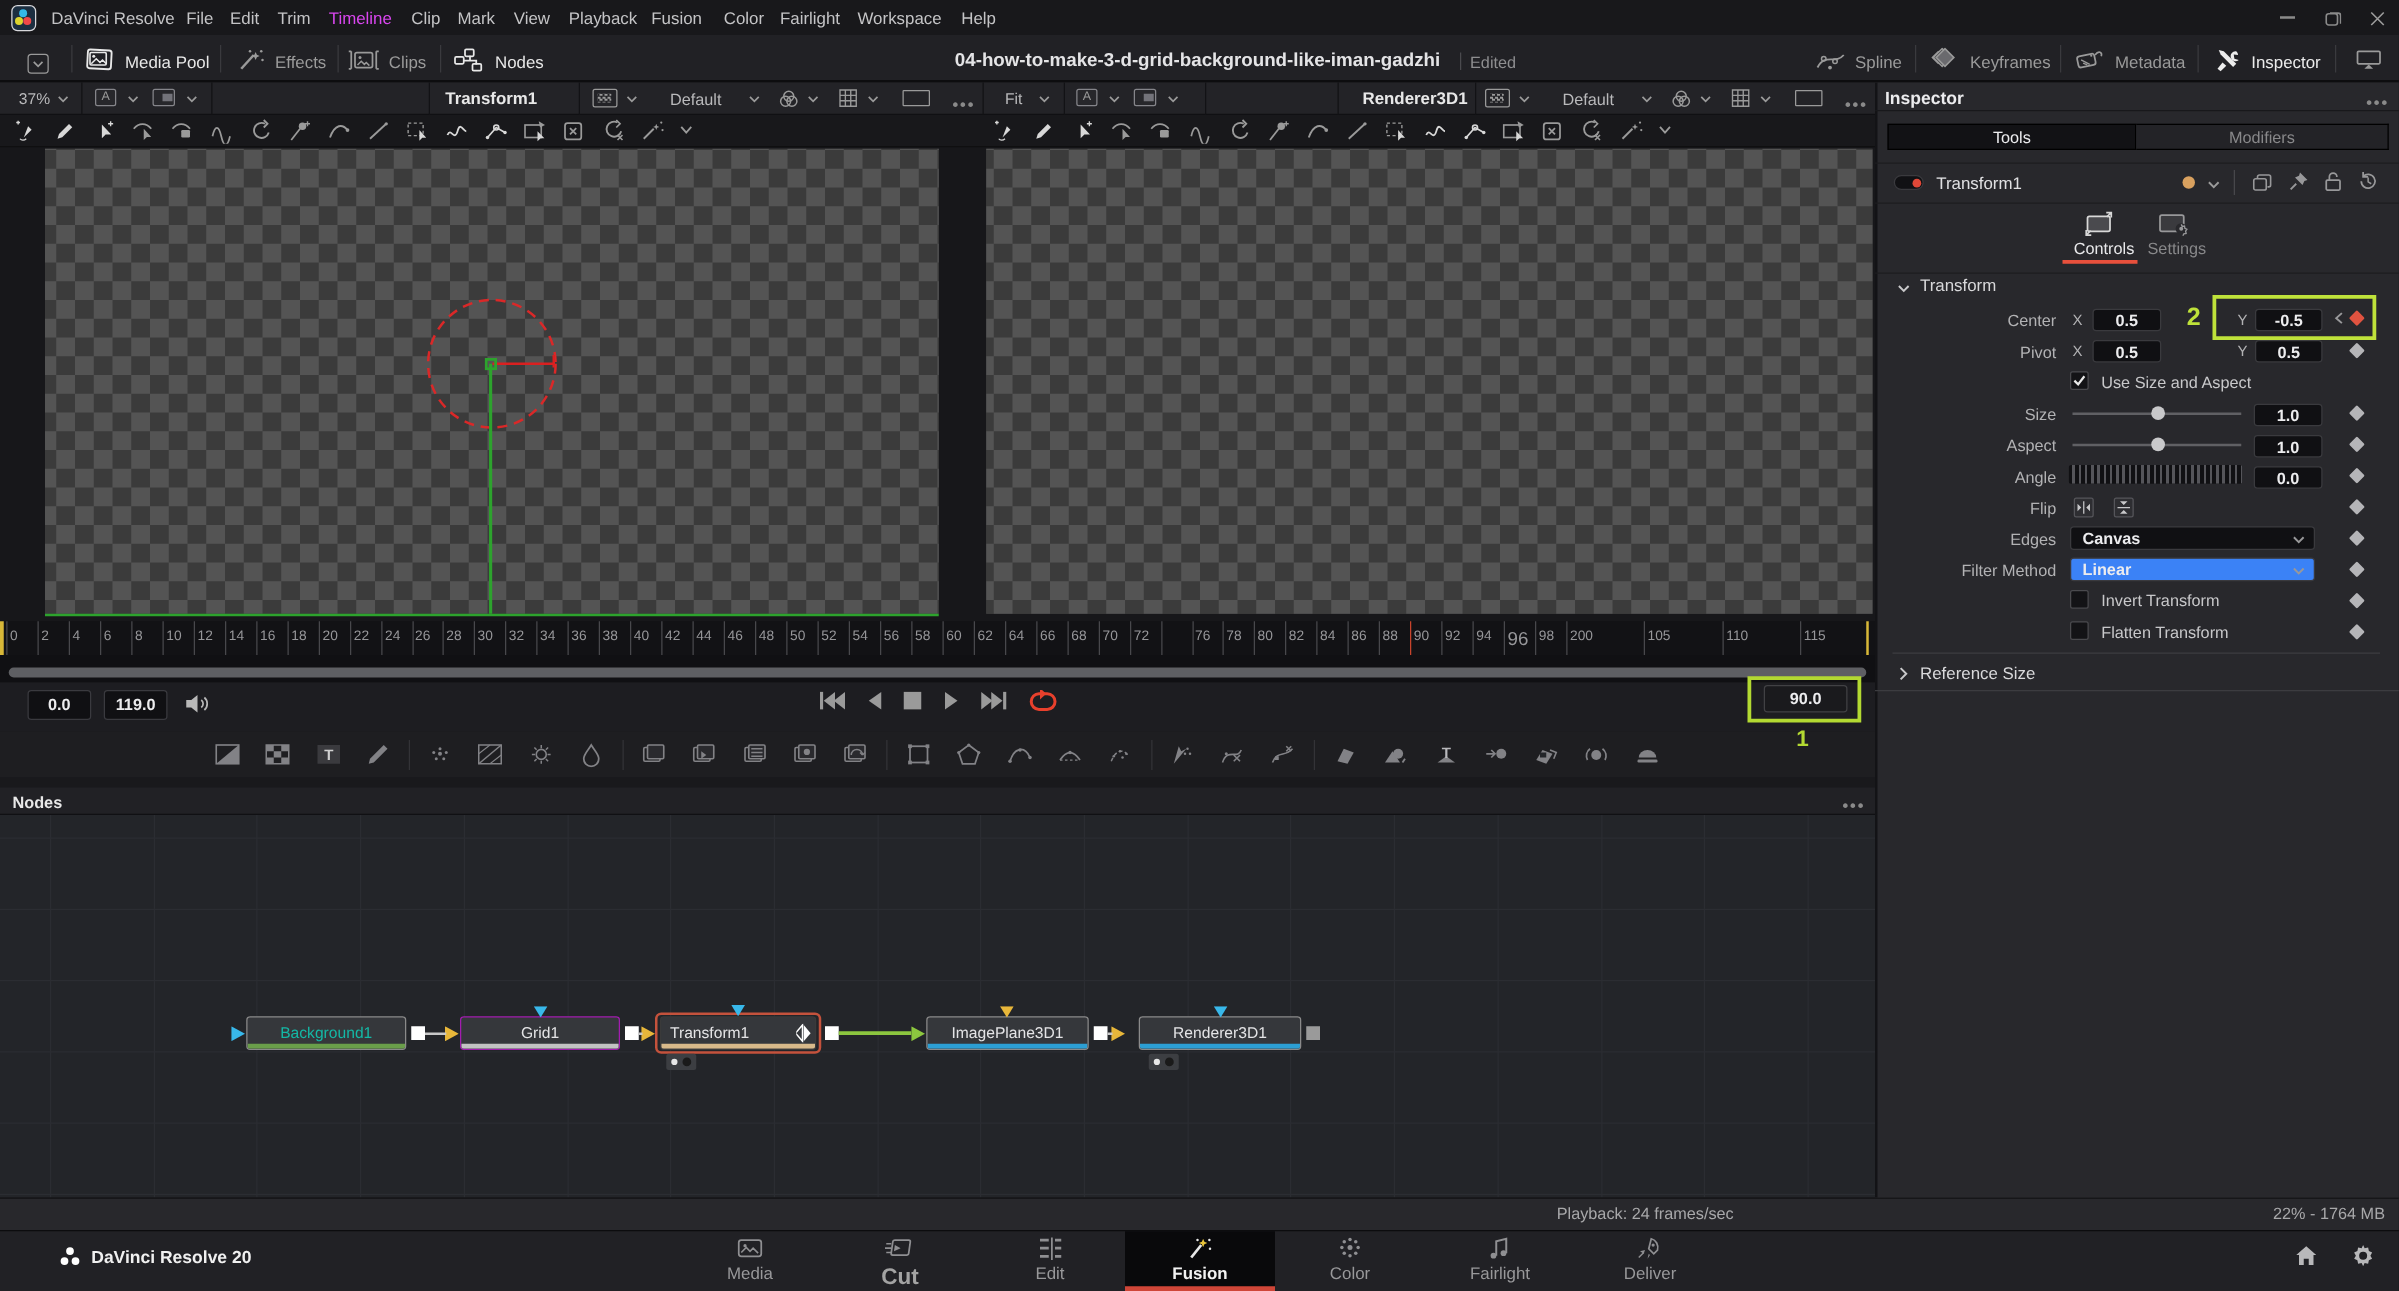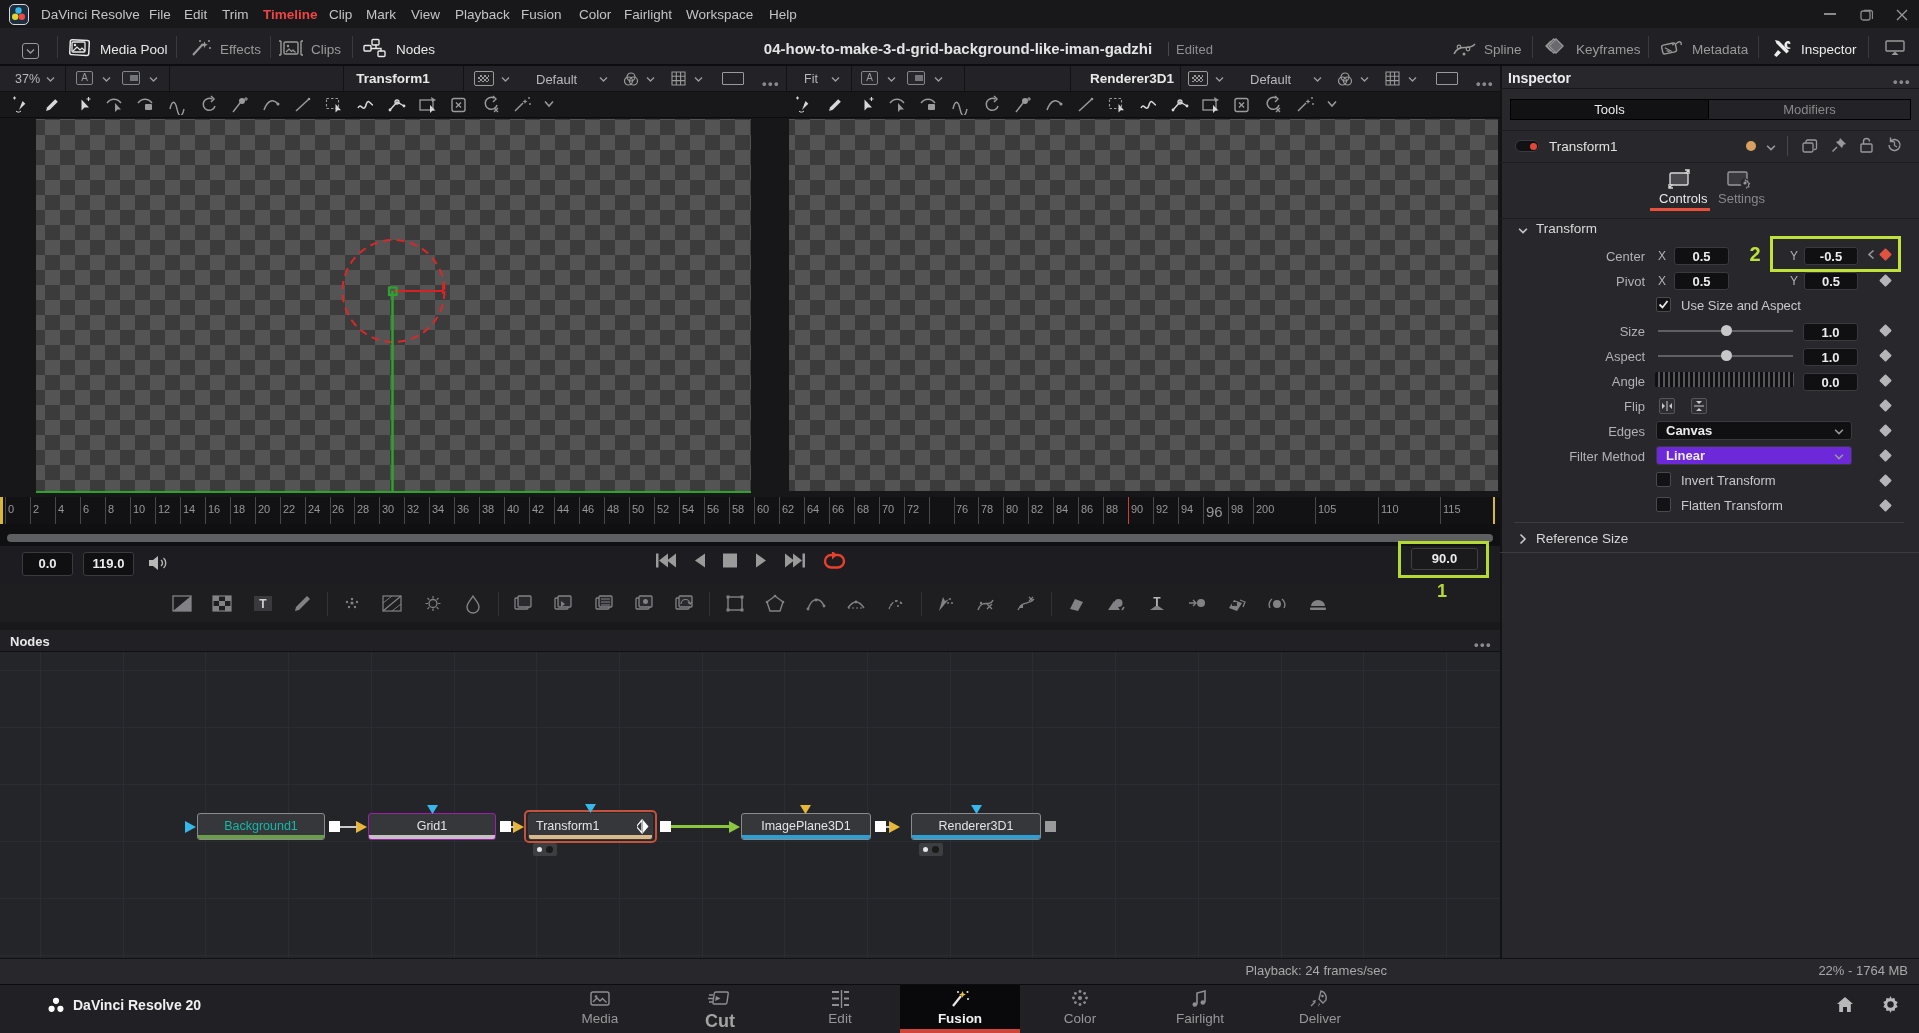--- a/index.html
+++ b/index.html
@@ -15,21 +15,21 @@
 <div class="abs" style="left:9px;top:4px;width:20px;height:21px;border:1.5px solid #d8d8dc;border-radius:5px;background:#1c2e40">
 <svg width="20" height="20" viewBox="0 0 20 20">
 <circle cx="8.5" cy="5.5" r="3.2" fill="#35b8e8"></circle>
 <circle cx="5.2" cy="11.8" r="3.2" fill="#ddd52e"></circle>
 <circle cx="11.8" cy="11.8" r="3.2" fill="#f04848"></circle>
 </svg></div>
 <div style="position:absolute;left:41px;top:7px;font-size:13.5px;color:#c4c4c6;font-weight:400;white-space:nowrap;">DaVinci Resolve</div>
 <div style="position:absolute;left:149px;top:7px;font-size:13.5px;color:#c4c4c6;font-weight:400;white-space:nowrap;">File</div>
 <div style="position:absolute;left:184px;top:7px;font-size:13.5px;color:#c4c4c6;font-weight:400;white-space:nowrap;">Edit</div>
 <div style="position:absolute;left:222px;top:7px;font-size:13.5px;color:#c4c4c6;font-weight:400;white-space:nowrap;">Trim</div>
-<div style="position:absolute;left:263px;top:7px;font-size:13.5px;color:#ef4444;font-weight:700;white-space:nowrap;">Timeline</div>
+<div style="position:absolute;left:263px;top:7px;font-size:13.5px;color:#d946ef;font-weight:400;white-space:nowrap;">Timeline</div>
 <div style="position:absolute;left:329px;top:7px;font-size:13.5px;color:#c4c4c6;font-weight:400;white-space:nowrap;">Clip</div>
 <div style="position:absolute;left:366px;top:7px;font-size:13.5px;color:#c4c4c6;font-weight:400;white-space:nowrap;">Mark</div>
 <div style="position:absolute;left:411px;top:7px;font-size:13.5px;color:#c4c4c6;font-weight:400;white-space:nowrap;">View</div>
 <div style="position:absolute;left:455px;top:7px;font-size:13.5px;color:#c4c4c6;font-weight:400;white-space:nowrap;">Playback</div>
 <div style="position:absolute;left:521px;top:7px;font-size:13.5px;color:#c4c4c6;font-weight:400;white-space:nowrap;">Fusion</div>
 <div style="position:absolute;left:579px;top:7px;font-size:13.5px;color:#c4c4c6;font-weight:400;white-space:nowrap;">Color</div>
 <div style="position:absolute;left:624px;top:7px;font-size:13.5px;color:#c4c4c6;font-weight:400;white-space:nowrap;">Fairlight</div>
 <div style="position:absolute;left:686px;top:7px;font-size:13.5px;color:#c4c4c6;font-weight:400;white-space:nowrap;">Workspace</div>
 <div style="position:absolute;left:769px;top:7px;font-size:13.5px;color:#c4c4c6;font-weight:400;white-space:nowrap;">Help</div>
 <div class="abs" style="left:1824px;top:13px;width:12px;height:2px;background:#8a8a8a"></div>
@@ -929,21 +929,21 @@
       <path d="M4 2 l3 3 3-3 z M4 12 l3-3 3 3 z" fill="#c8c8ca"></path>
     </svg></div>
 <div class="dia" style="left:1881px;top:401px;background:#b5b5b8"></div>
 <div style="position:absolute;right:274px;top:424px;font-size:13px;color:#b2b2b4;font-weight:400;white-space:nowrap;">Edges</div>
 <div class="abs" style="left:1656px;top:421px;width:196px;height:19px;background:#101013;border:1px solid #3a3a3e;border-radius:3px;color:#ececee;font-size:13px;line-height:18px;padding-left:9px;font-weight:700">Canvas</div>
 <svg style="position:absolute;left:1834px;top:428px" width="10" height="8" viewBox="0 0 9 7">
     <path d="M1 1.5 L4.5 5 L8 1.5" fill="none" stroke="#98989a" stroke-width="1.4"></path>
   </svg>
 <div class="dia" style="left:1881px;top:426px;background:#b5b5b8"></div>
 <div style="position:absolute;right:274px;top:449px;font-size:13px;color:#b2b2b4;font-weight:400;white-space:nowrap;">Filter Method</div>
-<div class="abs" style="left:1656px;top:446px;width:196px;height:19px;background:#6d28d9;border:1px solid #3a3a3e;border-radius:3px;color:#ececee;font-size:13px;line-height:18px;padding-left:9px;font-weight:700">Linear</div>
+<div class="abs" style="left:1656px;top:446px;width:196px;height:19px;background:#3b82f6;border:1px solid #3a3a3e;border-radius:3px;color:#ececee;font-size:13px;line-height:18px;padding-left:9px;font-weight:700">Linear</div>
 <svg style="position:absolute;left:1834px;top:453px" width="10" height="8" viewBox="0 0 9 7">
     <path d="M1 1.5 L4.5 5 L8 1.5" fill="none" stroke="#98989a" stroke-width="1.4"></path>
   </svg>
 <div class="dia" style="left:1881px;top:451px;background:#b5b5b8"></div>
 <div class="abs" style="left:1656px;top:472px;width:15px;height:15px;background:#131316;border:1px solid #4a4a4e;border-radius:2px"></div>
 <div style="position:absolute;left:1681px;top:473px;font-size:13px;color:#c8c8ca;font-weight:400;white-space:nowrap;">Invert Transform</div>
 <div class="dia" style="left:1881px;top:476px;background:#b5b5b8"></div>
 <div class="abs" style="left:1656px;top:497px;width:15px;height:15px;background:#131316;border:1px solid #4a4a4e;border-radius:2px"></div>
 <div style="position:absolute;left:1681px;top:498px;font-size:13px;color:#c8c8ca;font-weight:400;white-space:nowrap;">Flatten Transform</div>
 <div class="dia" style="left:1881px;top:501px;background:#b5b5b8"></div>

